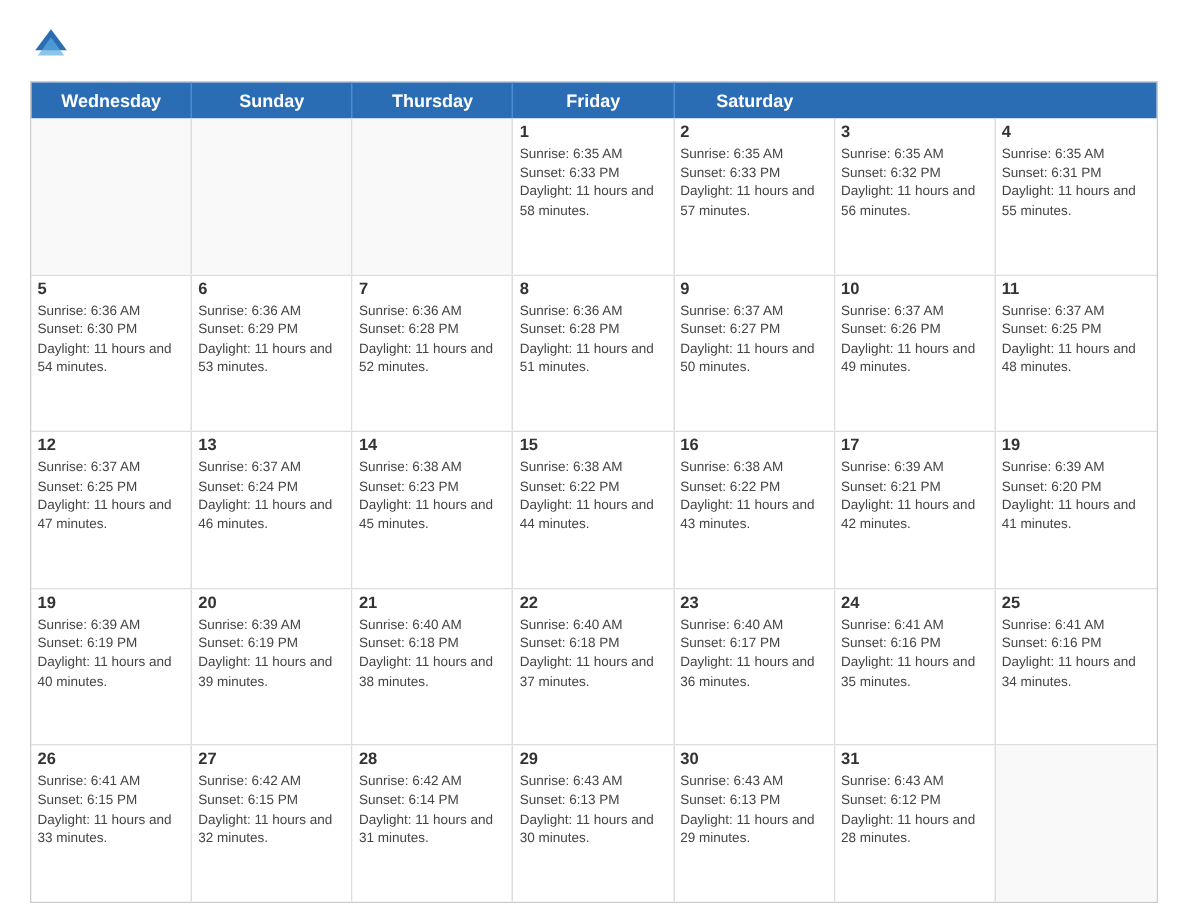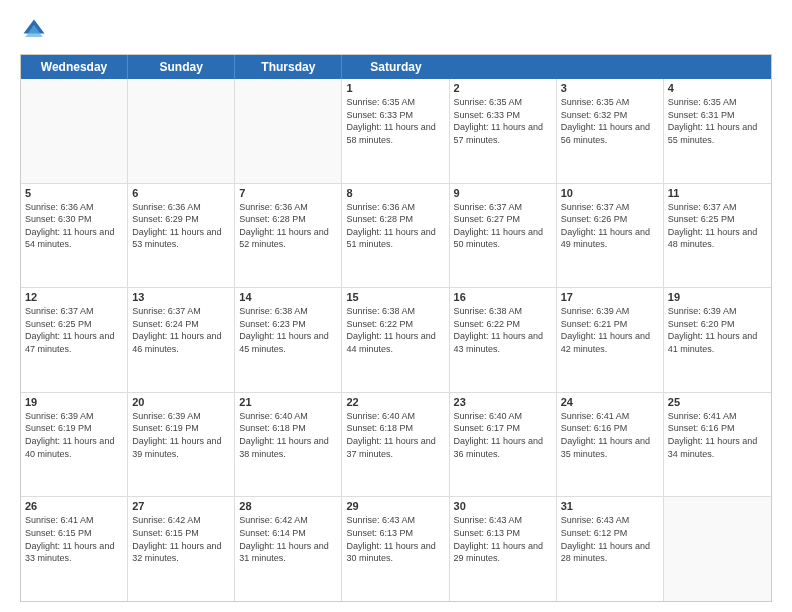--- a/index.html
+++ b/index.html
@@ -128,20 +128,21 @@
       <div class="main-title"></div>
       <div class="subtitle"></div>
     </div>
   </div>
 
   <div class="calendar">
     <div class="cal-header" id="cal-header-row">
         <div class="cal-header-cell">Wednesday</div>
         <div class="cal-header-cell">Sunday</div>
         <div class="cal-header-cell">Thursday</div>
+        <div class="cal-header-cell">Friday</div>
         <div class="cal-header-cell">Saturday</div>
       </div>
     <div class="cal-body" id="cal-body">
         <div class="cal-row">
           <div class="cal-cell empty"></div>
           <div class="cal-cell empty"></div>
           <div class="cal-cell empty"></div>
           <div class="cal-cell">
             <div class="day-num">1</div>
             <div class="cell-info" style="white-space: pre-line;">Sunrise: 6:35 AM

